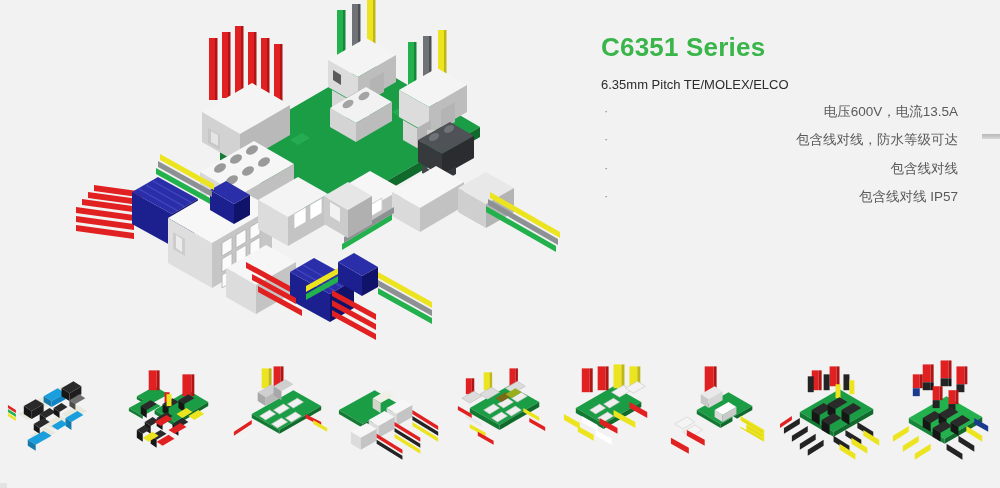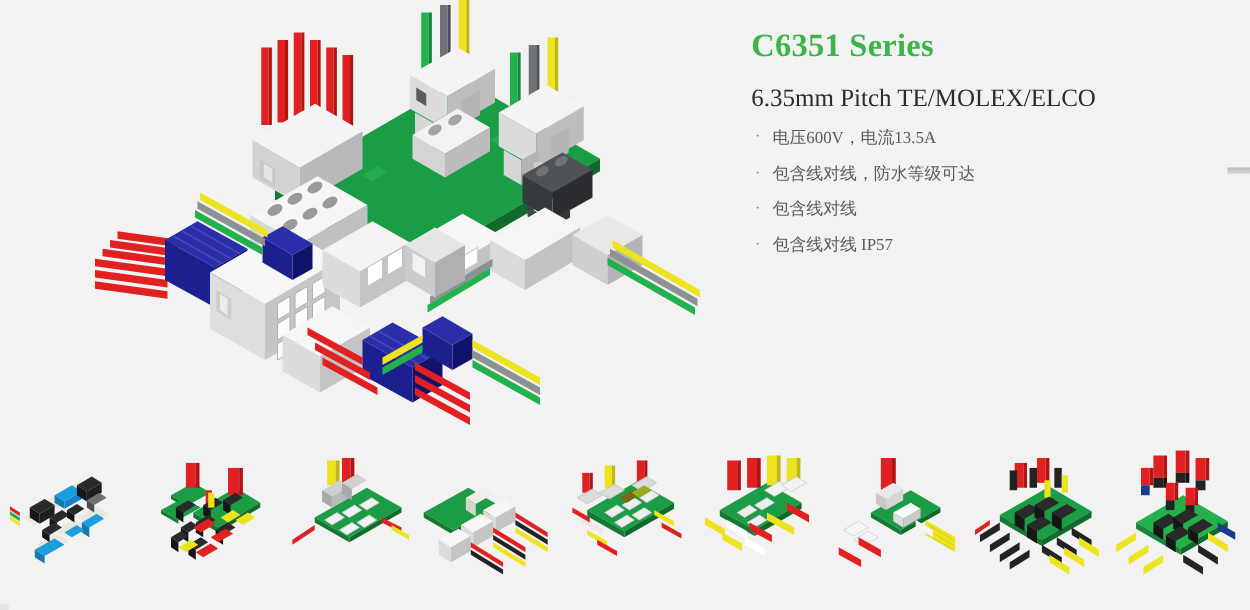--- a/index.html
+++ b/index.html
@@ -13,43 +13,43 @@
   }
 
   
   #page { position: relative; width: 1000px; height: 488px; background: #f2f2f2; }
 
   #hero-art {
     position: absolute; left: 40px; top: 0px; width: 520px; height: 350px;
   }
 
   #spec-panel {
-    position: absolute; left: 598px; top: 24px; width: 360px; font-family: Liberation Serif, serif;
+    position: absolute; left: 598px; top: 34px; width: 360px;
   }
 
   
   .series-title {
     font-size: 26px; font-weight: bold; color: #39b54a;
     letter-spacing: .2px; margin: 0 0 17px 3px; line-height: 1;
   }
   .subtitle {
-    font-size: 20px; color: #2b2b2b; margin: 0 0 11px 3px; line-height: 1.2;
+    font-size: 13px; color: #2b2b2b; margin: 0 0 11px 3px; line-height: 1.2;
     font-weight: 400;
   }
   .bullets { list-style: none; margin: 0; padding: 0; }
   .bullet-row {
     display: flex; align-items: flex-start;
     font-size: 13.5px; color: #5a5a5a; line-height: 1.15;
     margin-bottom: 13px;
   }
   .bullet-dot {
     width: 20px; flex: 0 0 20px; text-align: left;
     color: #8a8a8a; font-size: 13px; padding-left: 6px;
   }
-  .bullet-text { flex: 1 1 auto; }
+  .bullet-text { flex: 1 1 auto; text-align: right; }
 
   
   #thumb-strip {
     position: absolute; left: 0; top: 352px; width: 1000px; height: 128px;
     display: flex; align-items: center;
   }
   .thumb { flex: 1 1 0; height: 128px; position: relative; }
   .thumb svg { display: block; width: 100%; height: 100%; }
 
   

